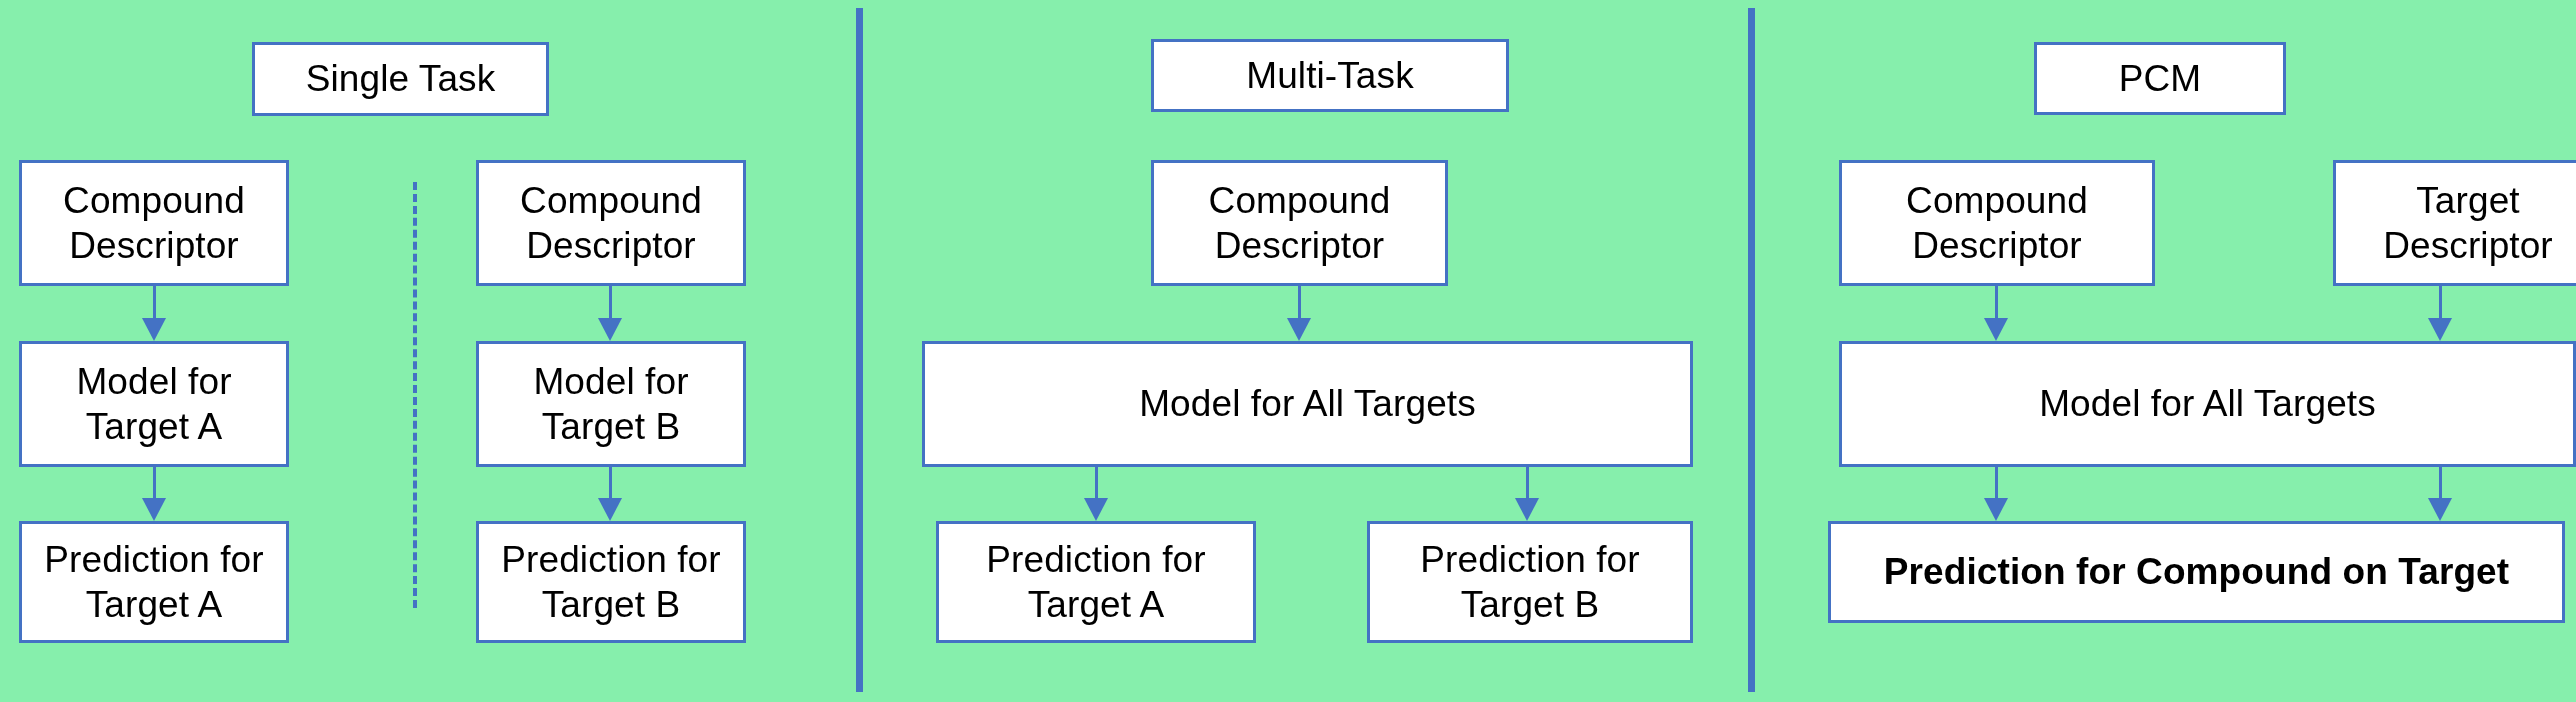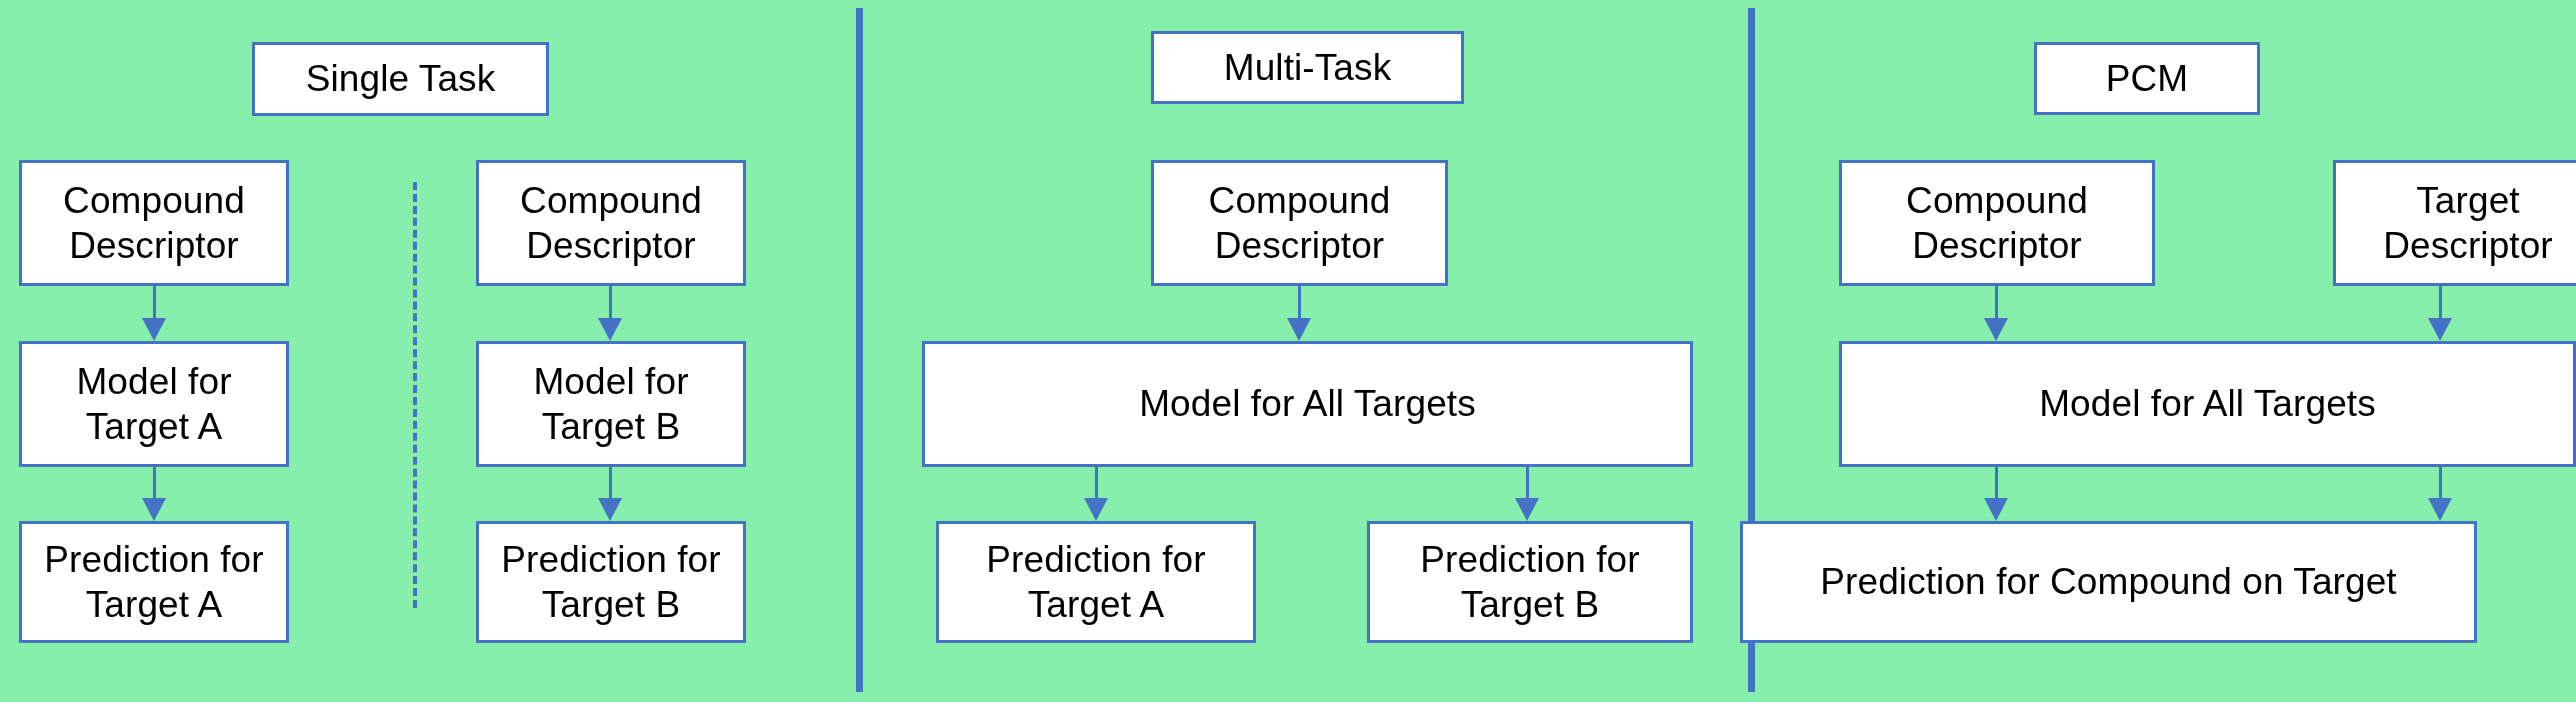--- a/index.html
+++ b/index.html
@@ -112,21 +112,21 @@
   <div class="arrow" style="left:598px; top:466px; width:25px; height:55px;">
     <div class="shaft" style="height:35px;"></div>
     <div class="head"></div>
   </div>
 
   <div class="box" style="left:476px; top:521px; width:270px; height:122px;">Prediction for
 Target B</div>
 
   <div class="divider" style="left:856px; top:7.5px; width:6.8px; height:684px;"></div>
 
-  <div class="box title-box" style="left:1151px; top:31px; width:313px; height:73px;">Multi-Task</div>
+  <div class="box title-box" style="left:1151px; top:39px; width:358px; height:73px;">Multi-Task</div>
 
   <div class="box" style="left:1151px; top:160px; width:297px; height:126px;">Compound
 Descriptor</div>
 
   <div class="arrow" style="left:1287px; top:286px; width:25px; height:55px;">
     <div class="shaft" style="height:35px;"></div>
     <div class="head"></div>
   </div>
 
   <div class="box" style="left:922px; top:341px; width:771px; height:126px;">Model for All Targets</div>
@@ -142,21 +142,21 @@
   </div>
 
   <div class="box" style="left:936px; top:521px; width:320px; height:122px;">Prediction for
 Target A</div>
 
   <div class="box" style="left:1367px; top:521px; width:326px; height:122px;">Prediction for
 Target B</div>
 
   <div class="divider" style="left:1748px; top:7.5px; width:6.8px; height:684px;"></div>
 
-  <div class="box title-box" style="left:2034px; top:42px; width:226px; height:73px;">PCM</div>
+  <div class="box title-box" style="left:2034px; top:42px; width:252px; height:73px;">PCM</div>
 
   <div class="box" style="left:1839px; top:160px; width:316px; height:126px;">Compound
 Descriptor</div>
 
   <div class="box" style="left:2305px; top:160px; width:270px; height:126px;margin-left:28px;">Target
 Descriptor</div>
 
   <div class="arrow" style="left:1984px; top:286px; width:25px; height:55px;">
     <div class="shaft" style="height:35px;"></div>
     <div class="head"></div>
@@ -172,16 +172,16 @@
   <div class="arrow" style="left:1984px; top:466px; width:25px; height:55px;">
     <div class="shaft" style="height:35px;"></div>
     <div class="head"></div>
   </div>
 
   <div class="arrow" style="left:2428px; top:466px; width:25px; height:55px;">
     <div class="shaft" style="height:35px;"></div>
     <div class="head"></div>
   </div>
 
-  <div class="box" style="left:1740px; top:521px; width:737px; height:122px;">Prediction for Compound on Target</div>
+  <div class="box" style="left:1828px; top:521px; width:737px; height:102px;font-weight:bold;">Prediction for Compound on Target</div>
 
 </div>
 
 
 </body></html>

